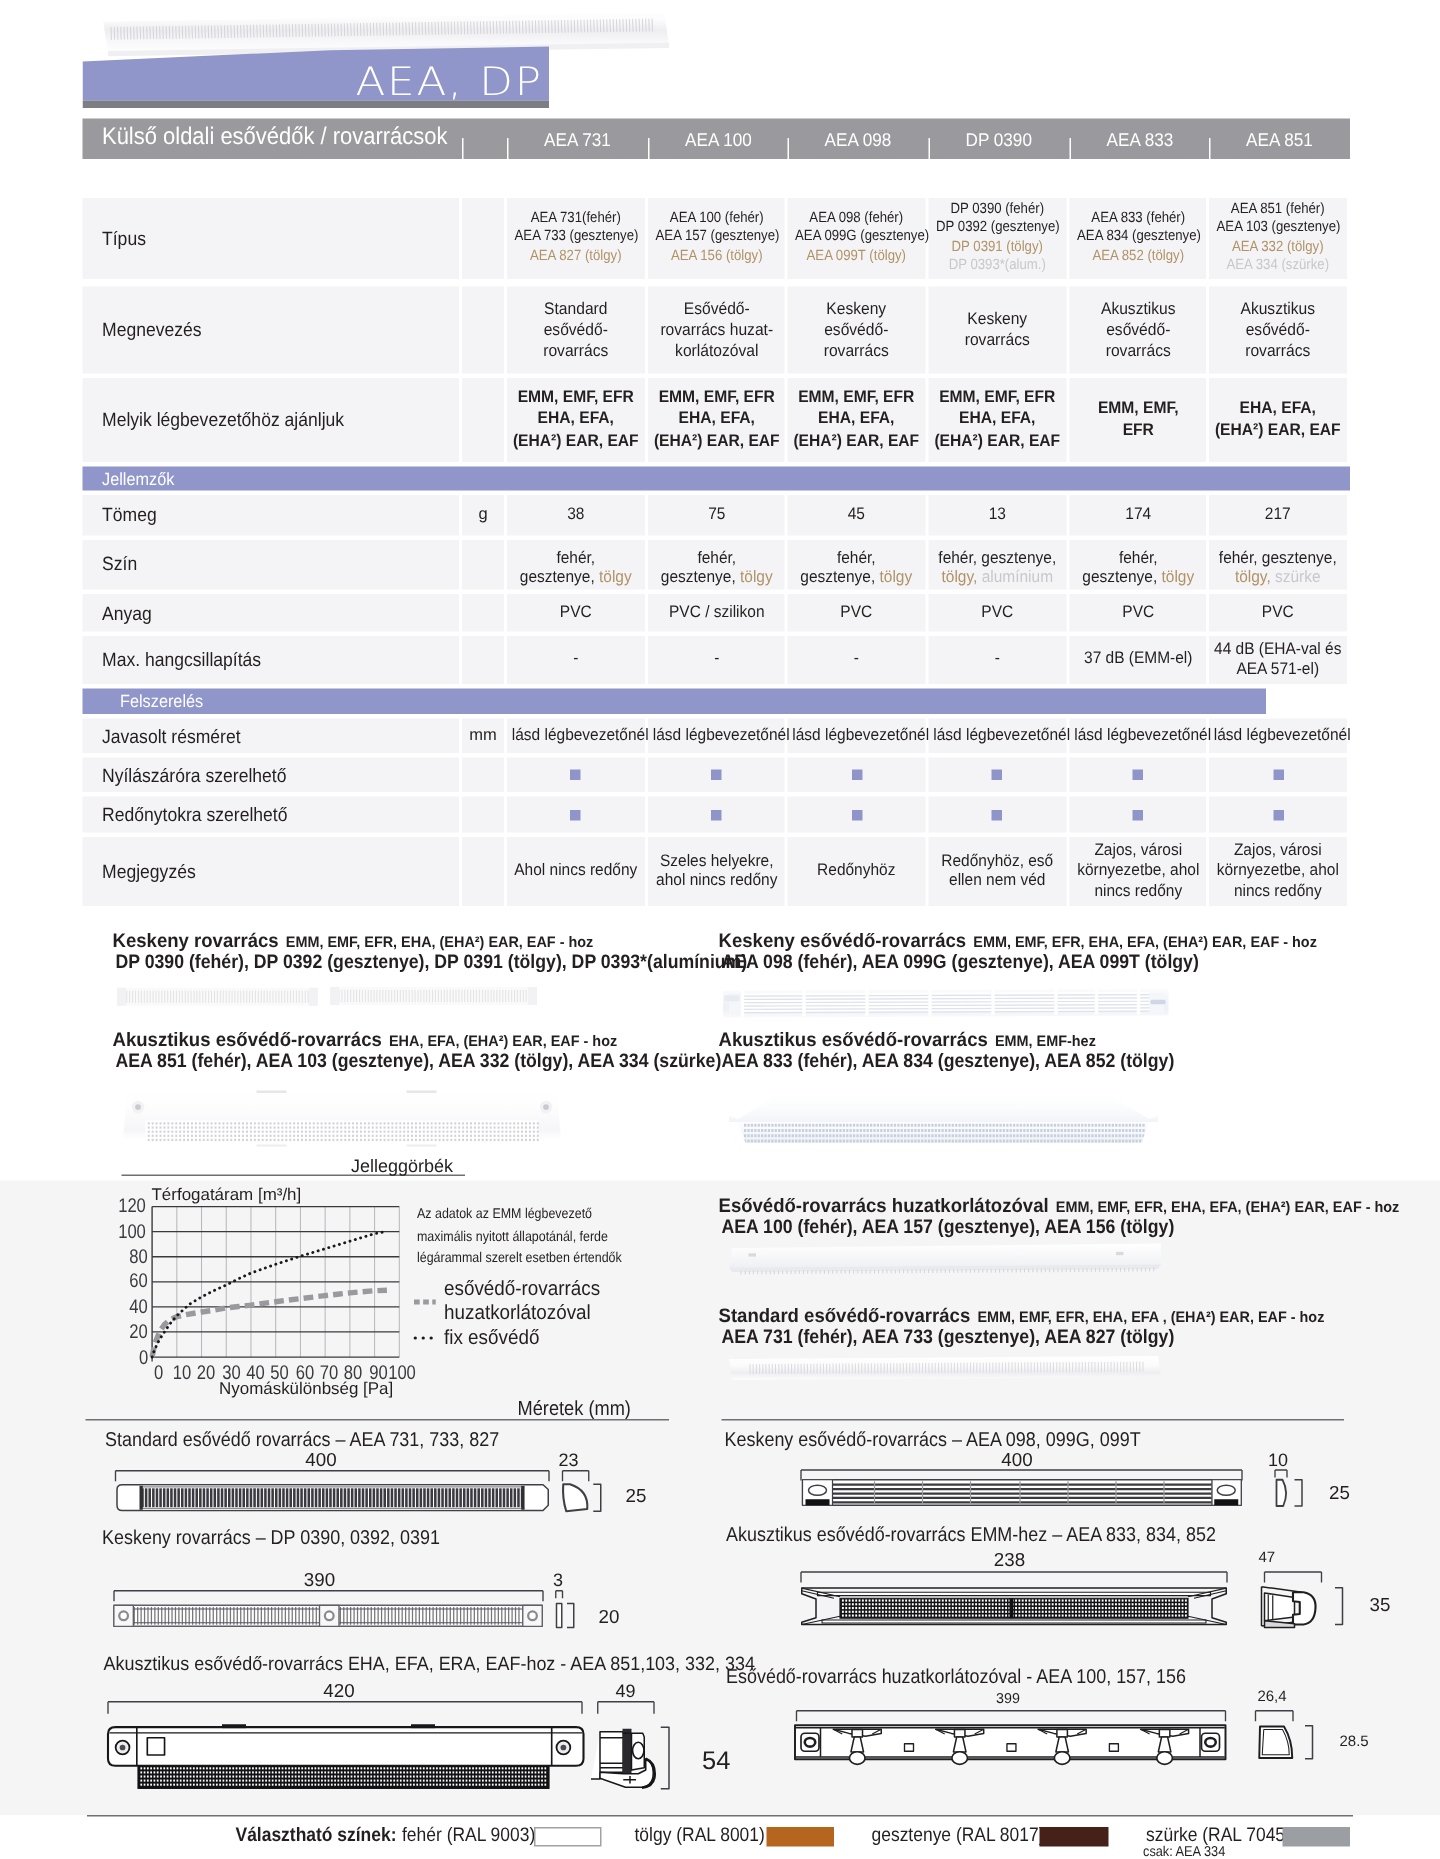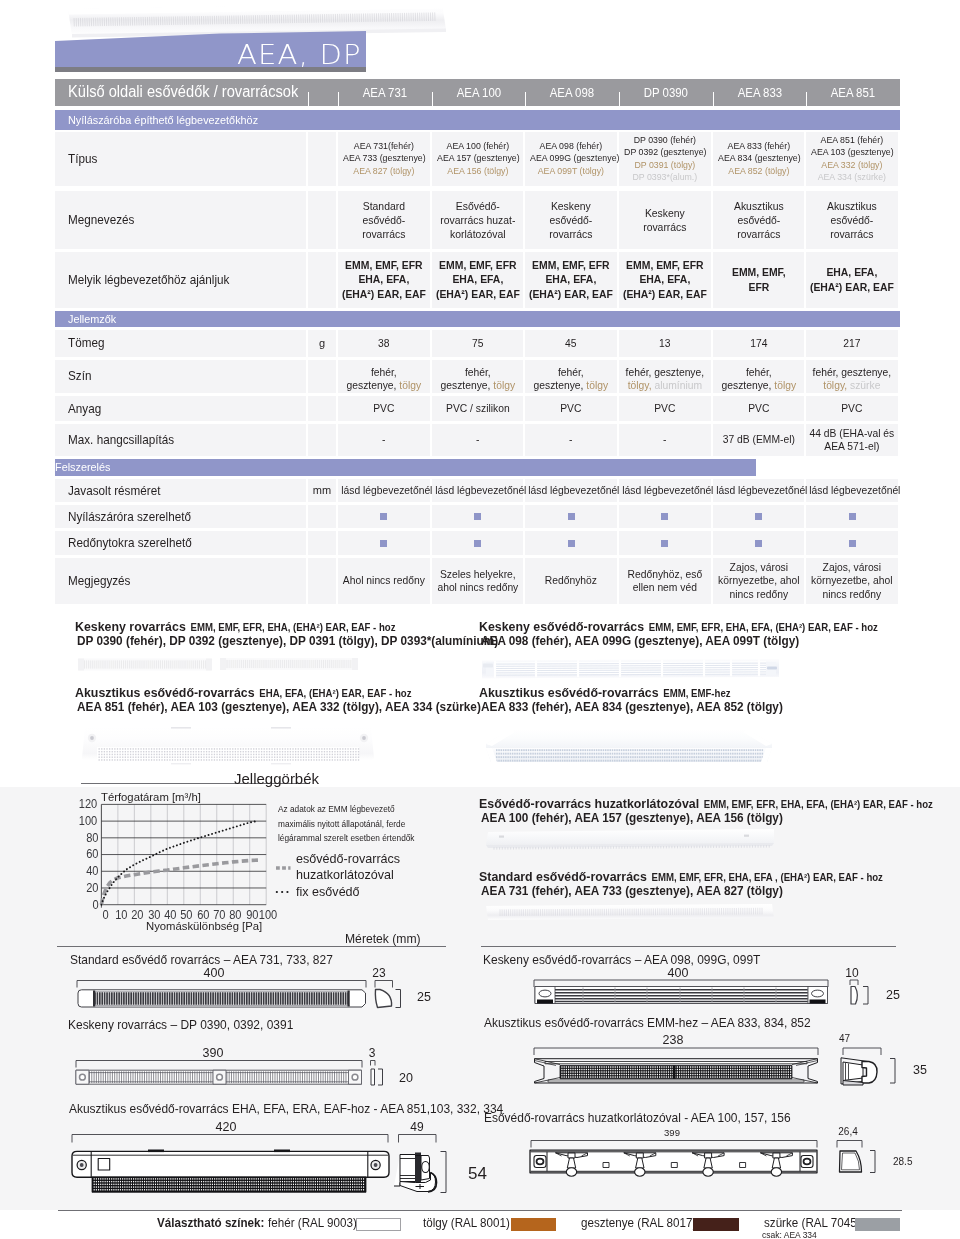--- a/index.html
+++ b/index.html
@@ -250,21 +250,20 @@
 <div class="hdr-col" style="left:619.0px;top:85.5px;width:93.7px;"><span>DP 0390</span></div>
 <div class="hdr-col" style="left:712.6px;top:85.5px;width:93.7px;"><span>AEA 833</span></div>
 <div class="hdr-col" style="left:806.2px;top:85.5px;width:93.7px;"><span>AEA 851</span></div>
 <div class="hdr-sep" style="left:308.0px;top:92px;width:1px;height:13.5px;"></div>
 <div class="hdr-sep" style="left:338.0px;top:92px;width:1px;height:13.5px;"></div>
 <div class="hdr-sep" style="left:431.6px;top:92px;width:1px;height:13.5px;"></div>
 <div class="hdr-sep" style="left:525.3px;top:92px;width:1px;height:13.5px;"></div>
 <div class="hdr-sep" style="left:619.0px;top:92px;width:1px;height:13.5px;"></div>
 <div class="hdr-sep" style="left:712.6px;top:92px;width:1px;height:13.5px;"></div>
 <div class="hdr-sep" style="left:806.2px;top:92px;width:1px;height:13.5px;"></div>
-<div class="sect" style="left:55.0px;top:109.5px;width:845.0px;height:20.5px;line-height:20.5px;padding-left:13px;box-sizing:border-box;"><span>Nyílászáróba építhető légbevezetőkhöz</span></div>
 <div class="cellbox" style="left:55.0px;top:132.0px;width:251.0px;height:53.5px;"></div>
 <div class="cellbox" style="left:308.0px;top:132.0px;width:28.0px;height:53.5px;"></div>
 <div class="cellbox" style="left:338.0px;top:132.0px;width:91.7px;height:53.5px;"></div>
 <div class="cellbox" style="left:431.6px;top:132.0px;width:91.7px;height:53.5px;"></div>
 <div class="cellbox" style="left:525.3px;top:132.0px;width:91.7px;height:53.5px;"></div>
 <div class="cellbox" style="left:619.0px;top:132.0px;width:91.7px;height:53.5px;"></div>
 <div class="cellbox" style="left:712.6px;top:132.0px;width:91.7px;height:53.5px;"></div>
 <div class="cellbox" style="left:806.2px;top:132.0px;width:91.7px;height:53.5px;"></div>
 <div class="lbl" style="left:68px;top:132.0px;line-height:53.5px;height:53.5px;">Típus</div>
 <div class="cell tiny" style="left:338.0px;top:139.8px;width:91.7px;line-height:12.6px;">
@@ -460,21 +459,21 @@
 <div class="cell" style="left:619.0px;top:433.4px;width:91.7px;line-height:13.3px;">
 <div>-</div>
 </div>
 <div class="cell" style="left:712.6px;top:433.4px;width:91.7px;line-height:13.3px;">
 <div>37 dB (EMM-el)</div>
 </div>
 <div class="cell" style="left:806.2px;top:426.8px;width:91.7px;line-height:13.3px;">
 <div>44  dB (EHA-val és</div>
 <div>AEA 571-el)</div>
 </div>
-<div class="sect" style="left:55.0px;top:459.3px;width:701px;height:16.5px;line-height:16.5px;padding-left:0;box-sizing:border-box;"><span>Felszerelés</span></div>
+<div class="sect" style="left:55.0px;top:459.3px;width:789px;height:16.5px;line-height:16.5px;padding-left:25px;box-sizing:border-box;"><span>Felszerelés</span></div>
 <div class="cellbox" style="left:55.0px;top:479.0px;width:251.0px;height:23.0px;"></div>
 <div class="cellbox" style="left:308.0px;top:479.0px;width:28.0px;height:23.0px;"></div>
 <div class="cellbox" style="left:338.0px;top:479.0px;width:91.7px;height:23.0px;"></div>
 <div class="cellbox" style="left:431.6px;top:479.0px;width:91.7px;height:23.0px;"></div>
 <div class="cellbox" style="left:525.3px;top:479.0px;width:91.7px;height:23.0px;"></div>
 <div class="cellbox" style="left:619.0px;top:479.0px;width:91.7px;height:23.0px;"></div>
 <div class="cellbox" style="left:712.6px;top:479.0px;width:91.7px;height:23.0px;"></div>
 <div class="cellbox" style="left:806.2px;top:479.0px;width:91.7px;height:23.0px;"></div>
 <div class="lbl" style="left:68px;top:479.0px;line-height:23.0px;height:23.0px;">Javasolt résméret</div>
 <div class="unit" style="left:308.0px;top:479.0px;width:28px;line-height:23.0px;height:23.0px;">mm</div>
@@ -2035,21 +2034,21 @@
         <line x1="267.2" y1="7.9" x2="267.2" y2="14.5"></line>
         <line x1="269.3" y1="7.9" x2="269.3" y2="14.5"></line>
         <line x1="271.5" y1="7.9" x2="271.5" y2="14.5"></line>
         <line x1="273.6" y1="7.8" x2="273.6" y2="14.4"></line>
         <line x1="275.7" y1="7.8" x2="275.7" y2="14.4"></line>
         <line x1="277.9" y1="7.8" x2="277.9" y2="14.4"></line>
         <line x1="280.0" y1="7.8" x2="280.0" y2="14.4"></line>
       </g>
     </svg>
 <div class="hr" style="left:81px;top:783px;width:229px;"></div>
-<div class="ct" style="left:234px;top:770px;font-size:15px;">Jelleggörbék</div>
+<div class="ct" style="left:234px;top:770px;font-size:12px;">Jelleggörbék</div>
 <div class="hr" style="left:57px;top:945.5px;width:389px;"></div>
 <div class="hr" style="left:481px;top:945.5px;width:415px;"></div>
 <div class="dt" style="left:345px;top:931px;font-size:13.5px;">Méretek (mm)</div>
 <div class="hr" style="left:58px;top:1210px;width:844px;"></div>
 <svg class="abs" style="left:0px;top:0px;" width="960" height="1239" viewBox="0 0 960 1239">
  <g stroke="#a9a9ae" stroke-width="0.55">
   <line x1="101.40" y1="804.40" x2="101.40" y2="904.70"></line>
   <line x1="117.88" y1="804.40" x2="117.88" y2="904.70"></line>
   <line x1="134.36" y1="804.40" x2="134.36" y2="904.70"></line>
   <line x1="150.84" y1="804.40" x2="150.84" y2="904.70"></line>

